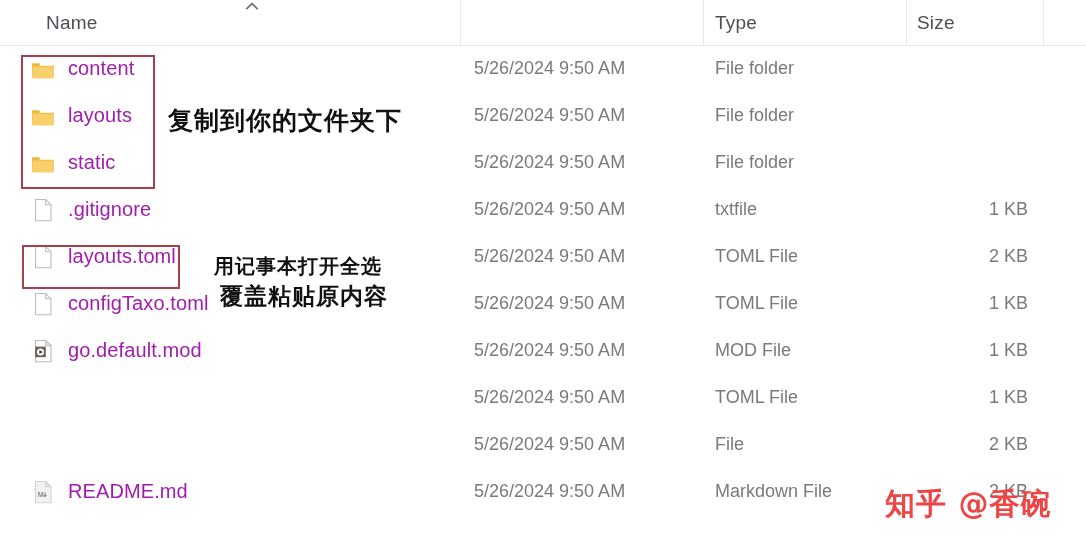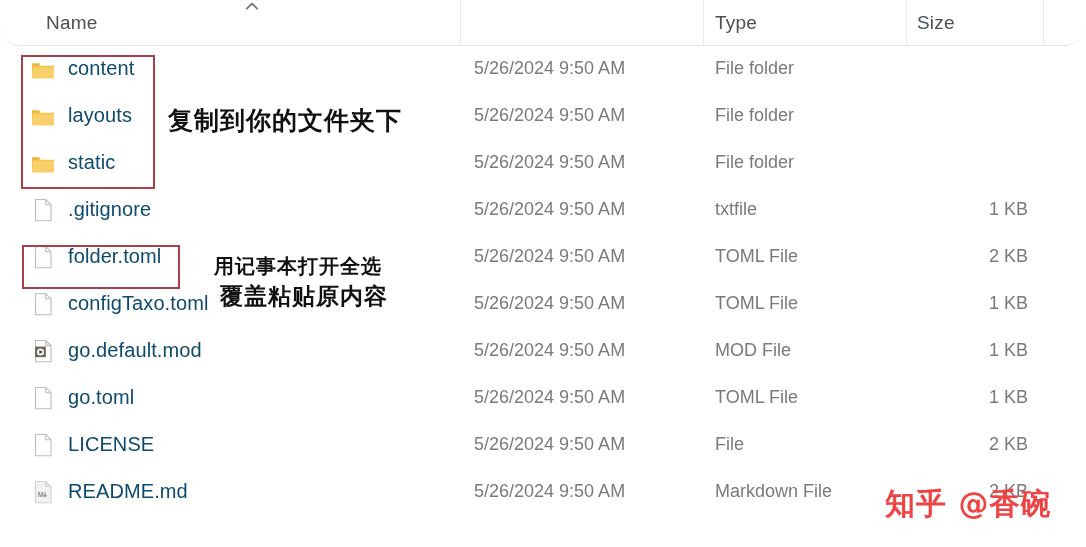--- a/index.html
+++ b/index.html
@@ -23,21 +23,20 @@
 
   
   .header {
     position: absolute;
     top: 0;
     left: 0;
     width: 1086px;
     height: 45px;
     background: #ffffff;
     border-bottom: 1px solid #e6e6e6;
-    border-radius: 21px;
   }
   .col-head {
     position: absolute;
     top: 0;
     height: 45px;
     display: flex;
     align-items: center;
     color: #4a5056;
     font-size: 19px;
     font-weight: 400;
@@ -86,21 +85,21 @@
     position: absolute;
     top: 0;
     height: 47px;
     display: flex;
     align-items: center;
     white-space: nowrap;
   }
   .cell.name {
     left: 30px;
     font-size: 20px;
-    color: #0c4a6e;
+    color: #a21caf;
     letter-spacing: .1px;
   }
   .cell.date {
     left: 474px;
     font-size: 18px;
     color: #7a7a7a;
   }
   .cell.type {
     left: 715px;
     font-size: 18px;
@@ -267,21 +266,21 @@
         <div class="cell size">1 KB</div>
       </div>
       <div class="row">
         <div class="cell name">
           <span class="icon">
             <svg viewBox="0 0 26 26" width="26" height="26" aria-hidden="true">
               <path d="M5.5 2.5 h10.2 l5.3 5.2 v16 h-15.5 z" fill="#ffffff" stroke="#bdbdbd" stroke-width="1.1"></path>
               <path d="M15.7 2.5 v5.2 h5.3" fill="none" stroke="#bdbdbd" stroke-width="1.1"></path>
             </svg>
           </span>
-          <span>folder.toml</span>
+          <span>layouts.toml</span>
         </div>
         <div class="cell date">5/26/2024 9:50 AM</div>
         <div class="cell type">TOML File</div>
         <div class="cell size">2 KB</div>
       </div>
       <div class="row">
         <div class="cell name">
           <span class="icon">
             <svg viewBox="0 0 26 26" width="26" height="26" aria-hidden="true">
               <path d="M5.5 2.5 h10.2 l5.3 5.2 v16 h-15.5 z" fill="#ffffff" stroke="#bdbdbd" stroke-width="1.1"></path>
@@ -305,43 +304,25 @@
               <path d="M9.3 11.9 L13.1 13.9 L9.3 15.9 z" fill="#4a4038"></path>
             </svg>
           </span>
           <span>go.default.mod</span>
         </div>
         <div class="cell date">5/26/2024 9:50 AM</div>
         <div class="cell type">MOD File</div>
         <div class="cell size">1 KB</div>
       </div>
       <div class="row">
-        <div class="cell name">
-          <span class="icon">
-            <svg viewBox="0 0 26 26" width="26" height="26" aria-hidden="true">
-              <path d="M5.5 2.5 h10.2 l5.3 5.2 v16 h-15.5 z" fill="#ffffff" stroke="#bdbdbd" stroke-width="1.1"></path>
-              <path d="M15.7 2.5 v5.2 h5.3" fill="none" stroke="#bdbdbd" stroke-width="1.1"></path>
-            </svg>
-          </span>
-          <span>go.toml</span>
-        </div>
         <div class="cell date">5/26/2024 9:50 AM</div>
         <div class="cell type">TOML File</div>
         <div class="cell size">1 KB</div>
       </div>
       <div class="row">
-        <div class="cell name">
-          <span class="icon">
-            <svg viewBox="0 0 26 26" width="26" height="26" aria-hidden="true">
-              <path d="M5.5 2.5 h10.2 l5.3 5.2 v16 h-15.5 z" fill="#ffffff" stroke="#bdbdbd" stroke-width="1.1"></path>
-              <path d="M15.7 2.5 v5.2 h5.3" fill="none" stroke="#bdbdbd" stroke-width="1.1"></path>
-            </svg>
-          </span>
-          <span>LICENSE</span>
-        </div>
         <div class="cell date">5/26/2024 9:50 AM</div>
         <div class="cell type">File</div>
         <div class="cell size">2 KB</div>
       </div>
       <div class="row">
         <div class="cell name">
           <span class="icon">
             <svg viewBox="0 0 26 26" width="26" height="26" aria-hidden="true">
               <path d="M5.5 2.5 h10.2 l5.3 5.2 v16 h-15.5 z" fill="#f2f2f2" stroke="#d2d2d2" stroke-width="1.1"></path>
               <path d="M15.7 2.5 v5.2 h5.3 z" fill="#e0e0e0" stroke="#d2d2d2" stroke-width="1"></path>

